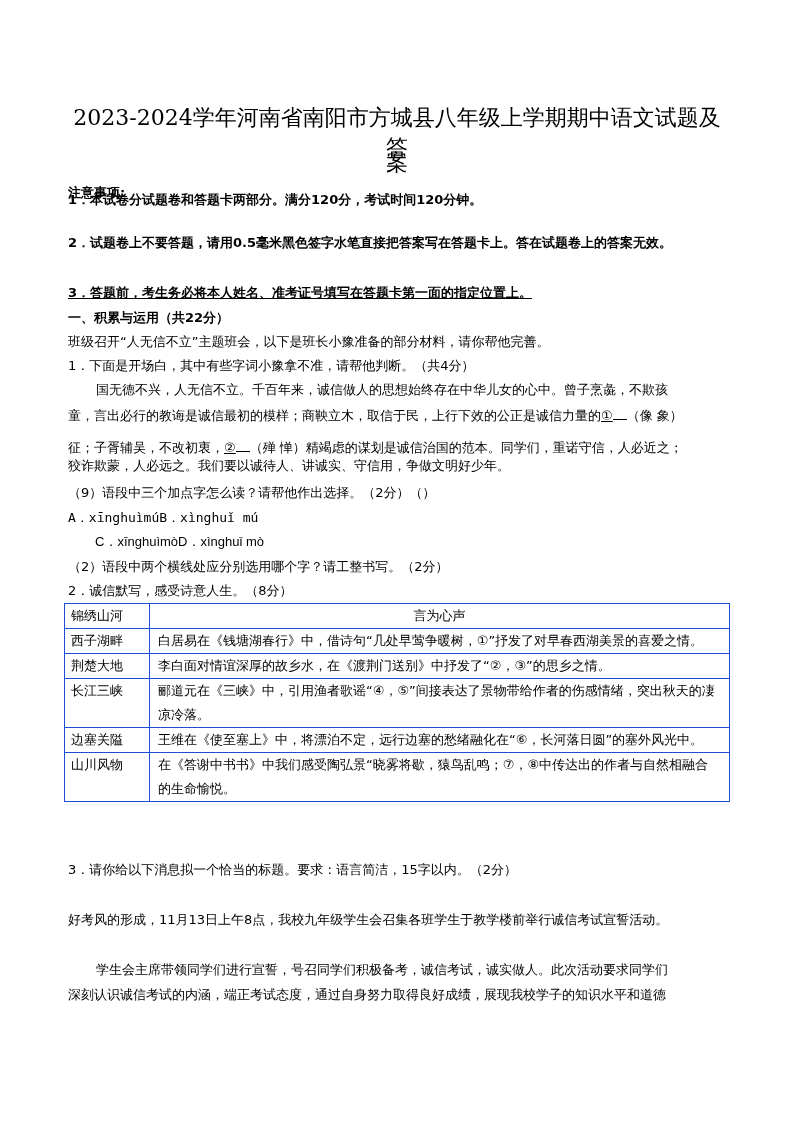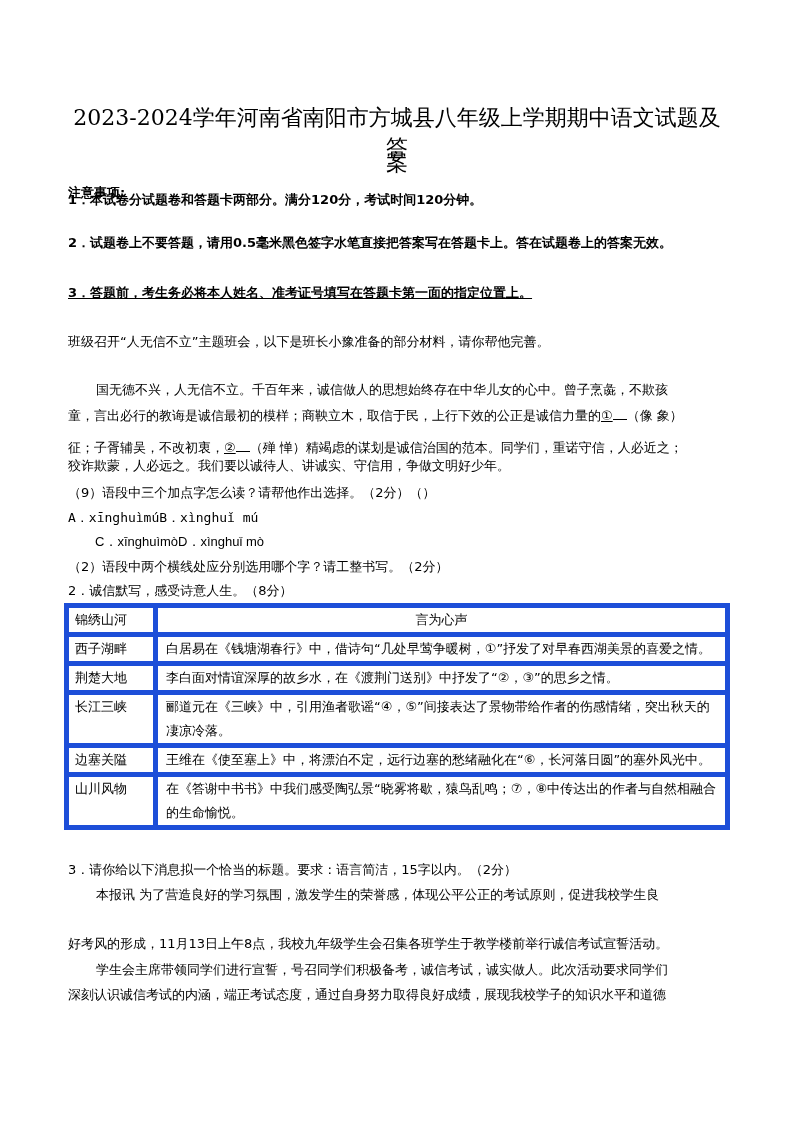--- a/index.html
+++ b/index.html
@@ -10,38 +10,40 @@
            font-family: "DejaVu Serif", "Liberation Serif", serif; font-size: 22px; line-height: 30px; }
   .t1 { top: 103px; }
   .t2 { top: 148px; }
   .line { position: absolute; left: 68px; width: 670px; font-size: 13px; line-height: 18px; white-space: nowrap; }
   .bold { font-weight: bold; }
   .indent { left: 96px; }
   .u { text-decoration: underline; }
   .blank { display: inline-block; width: 14px; border-bottom: 1px solid #000; height: 12px; vertical-align: baseline; }
   table.grid { position: absolute; left: 64px; top: 603px; width: 666px; border-collapse: collapse;
                font-size: 13px; line-height: 24px; }
-  table.grid td { border: 5px solid #1d4ed8; padding: 0 8px; vertical-align: top; }
+  table.grid td { border: 1px solid #1d4ed8; padding: 0 8px; vertical-align: top; }
   table.grid td.col1 { width: 70px; padding-left: 6px; }
   table.grid tr.head td.col2 { text-align: center; }
 </style>
 </head>
 <body>
 
 <div class="page">
 
   <div class="title t1">2023-2024学年河南省南阳市方城县八年级上学期期中语文试题及答</div>
   <div class="title t2">案</div>
 
   <div class="line bold" style="top:184px;">注意事项:</div>
   <div class="line bold" style="top:191px;">1．本试卷分试题卷和答题卡两部分。满分120分，考试时间120分钟。</div>
   <div class="line bold" style="top:234px;">2．试题卷上不要答题，请用0.5毫米黑色签字水笔直接把答案写在答题卡上。答在试题卷上的答案无效。</div>
   <div class="line bold" style="top:284px;text-decoration:underline;">3．答题前，考生务必将本人姓名、准考证号填写在答题卡第一面的指定位置上。</div>
 
+  <div class="line bold" style="top:309px;">一、积累与运用（共22分）</div>
   <div class="line" style="top:333px;">班级召开“人无信不立”主题班会，以下是班长小豫准备的部分材料，请你帮他完善。</div>
+  <div class="line" style="top:357px;">1．下面是开场白，其中有些字词小豫拿不准，请帮他判断。（共4分）</div>
 
   <div class="line indent" style="top:381px;">国无德不兴，人无信不立。千百年来，诚信做人的思想始终存在中华儿女的心中。曾子烹彘，不欺孩</div>
   <div class="line" style="top:407px;">
     <span>童，言出必行的教诲是诚信最初的模样；商鞅立木，取信于民，上行下效的公正是诚信力量的</span><span class="u">①</span><span class="blank"></span><span>（像 象）</span>
   </div>
   <div class="line" style="top:432px;margin-top:7px;">
     <span>征；子胥辅吴，不改初衷，</span><span class="u">②</span><span class="blank"></span><span>（殚 惮）精竭虑的谋划是诚信治国的范本。同学们，重诺守信，人必近之；</span>
   </div>
   <div class="line" style="top:457px;">狡诈欺蒙，人必远之。我们要以诚待人、讲诚实、守信用，争做文明好少年。</div>
 
@@ -74,18 +76,17 @@
       <td class="col2">王维在《使至塞上》中，将漂泊不定，远行边塞的愁绪融化在“⑥，长河落日圆”的塞外风光中。</td>
     </tr>
     <tr>
       <td class="col1">山川风物</td>
       <td class="col2">在《答谢中书书》中我们感受陶弘景“晓雾将歇，猿鸟乱鸣；⑦，⑧中传达出的作者与自然相融合的生命愉悦。</td>
     </tr>
   </tbody>
     </table>
 
   <div class="line" style="top:861px;">3．请你给以下消息拟一个恰当的标题。要求：语言简洁，15字以内。（2分）</div>
-  <div class="line indent" style="top:886px;">本报讯 为了营造良好的学习氛围，激发学生的荣誉感，体现公平公正的考试原则，促进我校学生良</div>
-  <div class="line" style="top:935px;">好考风的形成，11月13日上午8点，我校九年级学生会召集各班学生于教学楼前举行诚信考试宣誓活动。</div>
+  <div class="line" style="top:911px;">好考风的形成，11月13日上午8点，我校九年级学生会召集各班学生于教学楼前举行诚信考试宣誓活动。</div>
   <div class="line indent" style="top:961px;">学生会主席带领同学们进行宣誓，号召同学们积极备考，诚信考试，诚实做人。此次活动要求同学们</div>
   <div class="line" style="top:986px;">深刻认识诚信考试的内涵，端正考试态度，通过自身努力取得良好成绩，展现我校学子的知识水平和道德</div>
 
 </div>
 
 </body></html>

